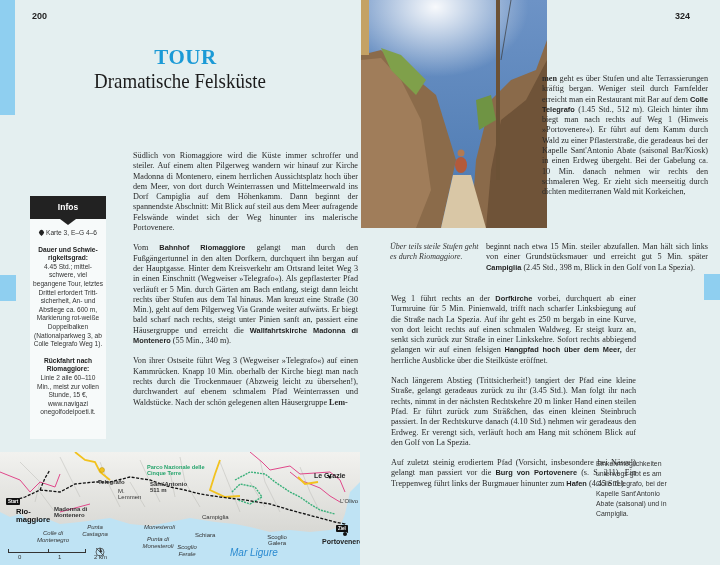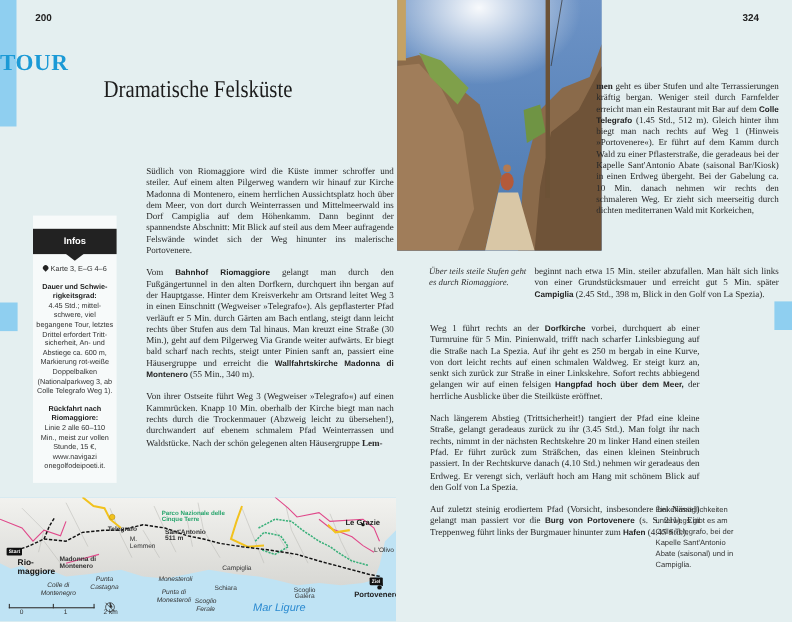--- a/index.html
+++ b/index.html
@@ -11,27 +11,27 @@
   .page-right { left: 360px; width: 360px; }
 
   .edge-strip { position: absolute; left: 0; top: 0; width: 15px; height: 115px; background: #8fcff0; }
   .thumb-tab { position: absolute; width: 16px; height: 26px; background: #8fcff0; }
   .thumb-left { left: 0; top: 275px; }
   .thumb-right { right: 0; top: 274px; }
 
   .page-number { position: absolute; top: 11px; font-family: "Liberation Sans", sans-serif; font-weight: bold; font-size: 9px; color: #222; }
   .pn-left { left: 32px; }
 
-  .tour-kicker { position: absolute; left: 0; width: 371px; top: 45px; text-align: left; font-family: "Liberation Serif", serif; font-weight: bold; font-size: 21px; color: #1b9ad6; letter-spacing: 0.5px; }
+  .tour-kicker { position: absolute; left: 0; width: 371px; top: 45px; text-align: center; font-family: "Liberation Serif", serif; font-weight: bold; font-size: 21px; color: #1b9ad6; letter-spacing: 0.5px; }
   .tour-title { position: absolute; left: 0; width: 360px; top: 68px; text-align: center; font-family: "Liberation Serif", serif; font-size: 22px; color: #1c1c1c; transform: scaleX(0.86); }
   .tour-subtitle { position: absolute; left: 0; width: 360px; top: 108px; text-align: center; font-family: "Liberation Sans", sans-serif; font-weight: bold; font-size: 8px; color: #222; }
 
   
   .info-box { position: absolute; left: 30px; top: 196px; width: 76px; height: 243px; background: #f7fafa; }
-  .info-header { position: relative; height: 23px; background: #222; color: #fff; font-family: "Liberation Sans", sans-serif; font-weight: bold; font-size: 8.5px; text-align: center; line-height: 23px; margin-top: 12px; }
+  .info-header { position: relative; height: 23px; background: #222; color: #fff; font-family: "Liberation Sans", sans-serif; font-weight: bold; font-size: 8.5px; text-align: center; line-height: 23px; }
   .info-header::after { content: ""; position: absolute; left: 50%; bottom: -6px; margin-left: -8px; border-left: 8px solid transparent; border-right: 8px solid transparent; border-top: 6px solid #222; }
   .info-body { padding: 10px 3px 0 3px; font-family: "Liberation Sans", sans-serif; font-size: 6.6px; line-height: 8.6px; text-align: center; color: #333; }
   .info-body .label { font-weight: bold; color: #222; display: block; }
   .info-map-ref { margin-bottom: 8px; }
   .pin { display: inline-block; width: 5px; height: 6px; position: relative; margin-right: 2px; vertical-align: -1px; }
   .pin::before { content: ""; position: absolute; left: 0; top: 0; width: 5px; height: 5px; border-radius: 50% 50% 50% 0; background: #222; transform: rotate(-45deg); }
   .info-section { margin-bottom: 8px; }
 
   
   .text-block { position: absolute; font-family: "Liberation Serif", serif; font-size: 8.2px; line-height: 10.3px; color: #2a2a2a; text-align: justify; }

